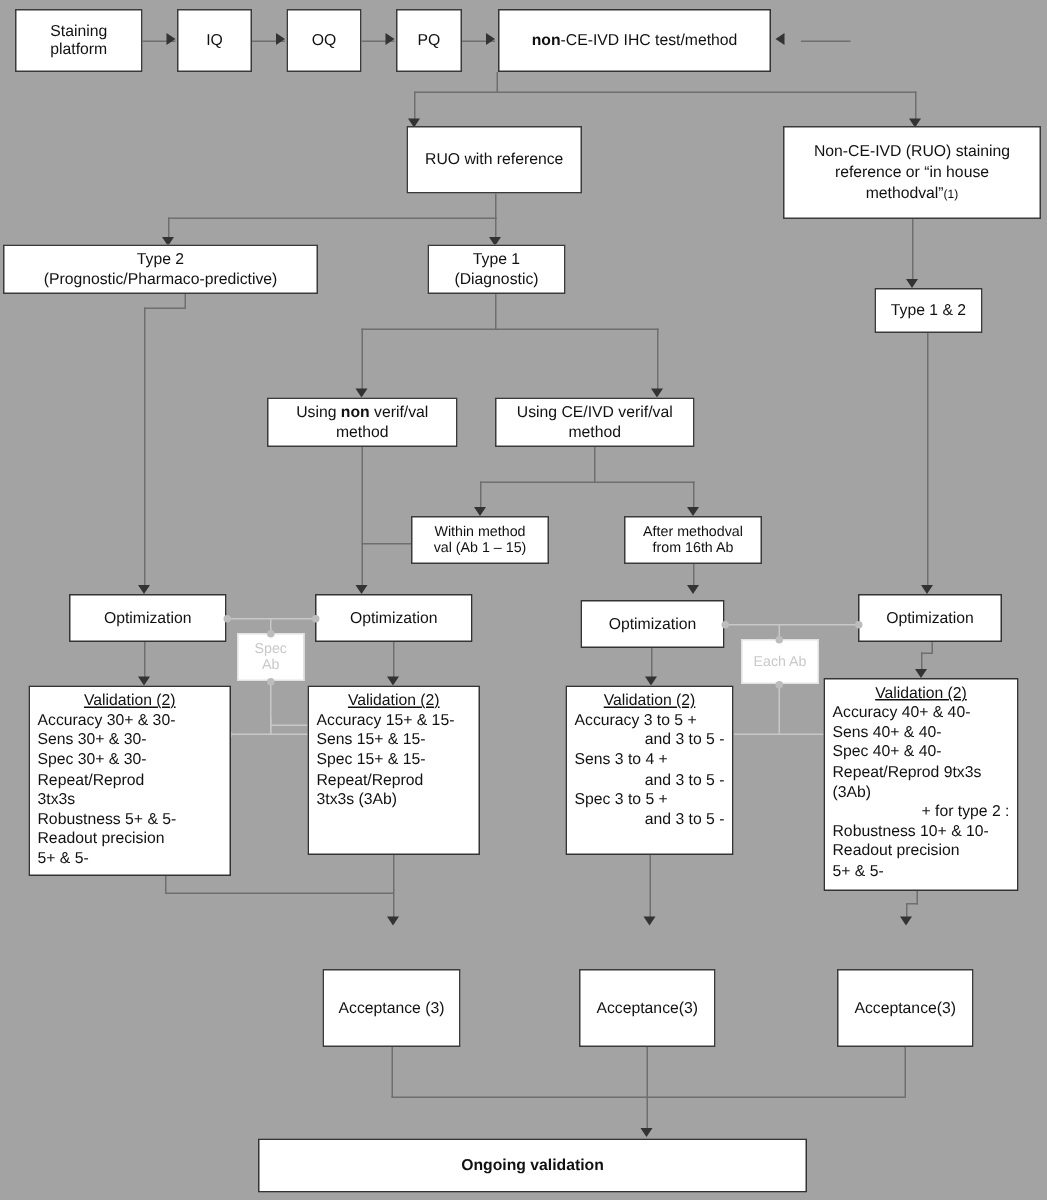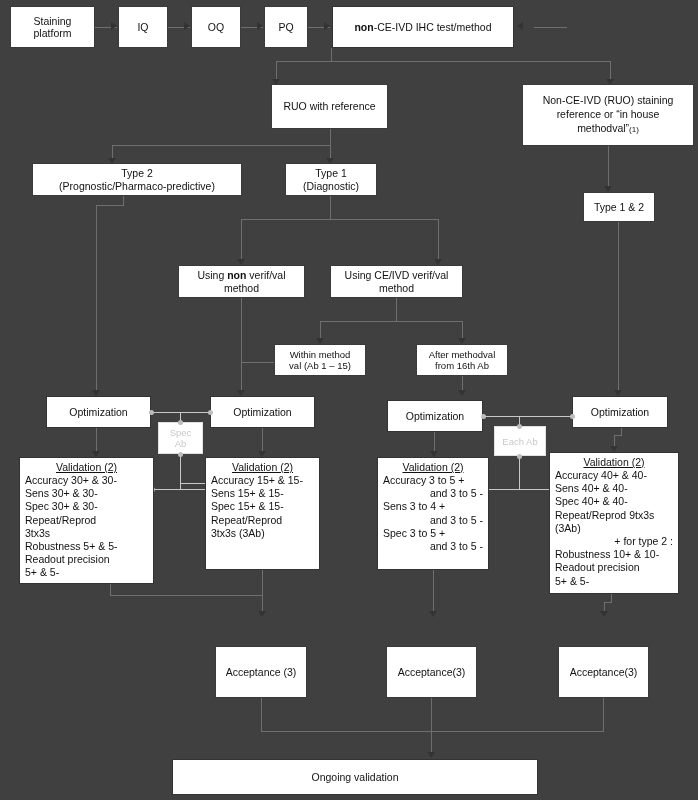--- a/index.html
+++ b/index.html
@@ -1,17 +1,17 @@
 <!DOCTYPE html>
 <html><head>
 <meta charset="utf-8">
 <style>
   html,body{margin:0;padding:0;background:#ffffff;}
   body{font-family:"Liberation Sans", sans-serif;color:#111;}
-  #canvas{position:relative;width:698px;height:800px;overflow:hidden;background:#404040;}
+  #canvas{position:relative;width:698px;height:800px;overflow:hidden;background:#a3a3a3;}
 
   .node{position:absolute;box-sizing:border-box;border:1.4px solid #3a3a3a;background:#fff;
         display:flex;align-items:center;justify-content:center;text-align:center;
         font-size:10.5px;line-height:12.5px;color:#111;}
   .node .inner{padding:1px 3px;width:100%;}
 
   .node.thick{border-width:1.6px;border-color:#333;}
 
   .vbox{align-items:flex-start;justify-content:flex-start;text-align:left;}
   .vbox .inner{padding:3px 5px;}
@@ -104,21 +104,21 @@
   <div class="ln lnv" style="left:330px;top:129px;height:17px;"></div>
   <div class="ln lnh" style="left:112px;top:145px;width:219px;"></div>
   <div class="ln lnv" style="left:112px;top:145px;height:16px;"></div>
   <div class="arw down" style="left:107.8px;top:158px;"></div>
   <div class="ln lnv" style="left:330px;top:145px;height:16px;"></div>
   <div class="arw down" style="left:325.8px;top:158px;"></div>
 
   <div class="ln lnv" style="left:608px;top:146px;height:44px;"></div>
   <div class="arw down" style="left:603.8px;top:186px;"></div>
 
-  <div class="node" style="left:32px;top:163px;width:210px;height:33px;">
+  <div class="node" style="left:2px;top:163px;width:210px;height:33px;">
     <div class="inner">
       <span>Type 2</span><br>
       <span>(Prognostic/Pharmaco-predictive)</span>
     </div>
   </div>
 
   <div class="node" style="left:285px;top:163px;width:92px;height:33px;">
     <div class="inner">
       <span>Type 1</span><br>
       <span>(Diagnostic)</span>
@@ -322,17 +322,17 @@
   <div class="node" style="left:558px;top:646px;width:91px;height:52px;">
     <div class="inner">Acceptance(3)</div>
   </div>
 
   <div class="ln lnv" style="left:261px;top:698px;height:34px;"></div>
   <div class="ln lnv" style="left:431px;top:698px;height:57px;"></div>
   <div class="ln lnv" style="left:603px;top:698px;height:34px;"></div>
   <div class="ln lnh" style="left:261px;top:731px;width:343px;"></div>
   <div class="arw down" style="left:426.8px;top:752px;"></div>
 
-  <div class="node thick" style="left:172px;top:759px;width:366px;height:36px;">
+  <div class="node thick" style="left:172px;top:759px;width:366px;height:36px;font-weight:bold;">
     <div class="inner">Ongoing validation</div>
   </div>
 
 </div>
 
 </body></html>

